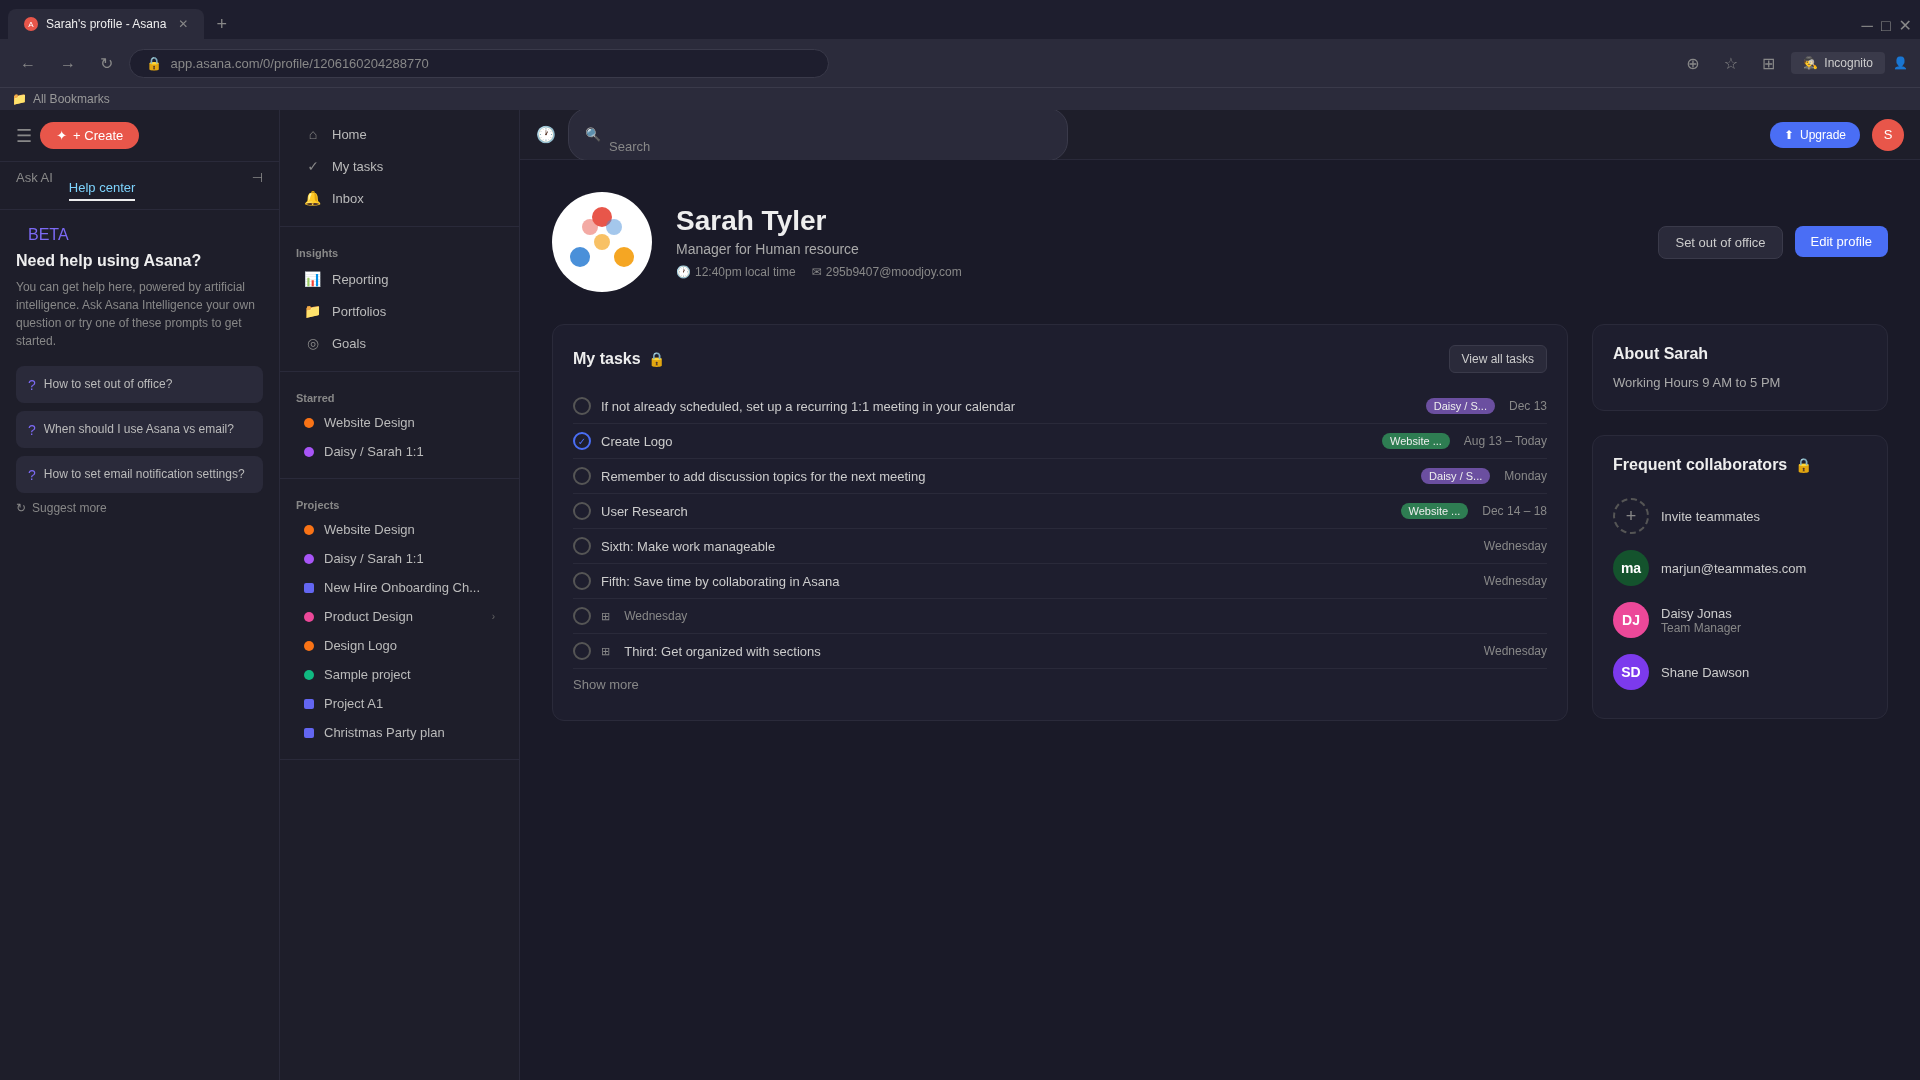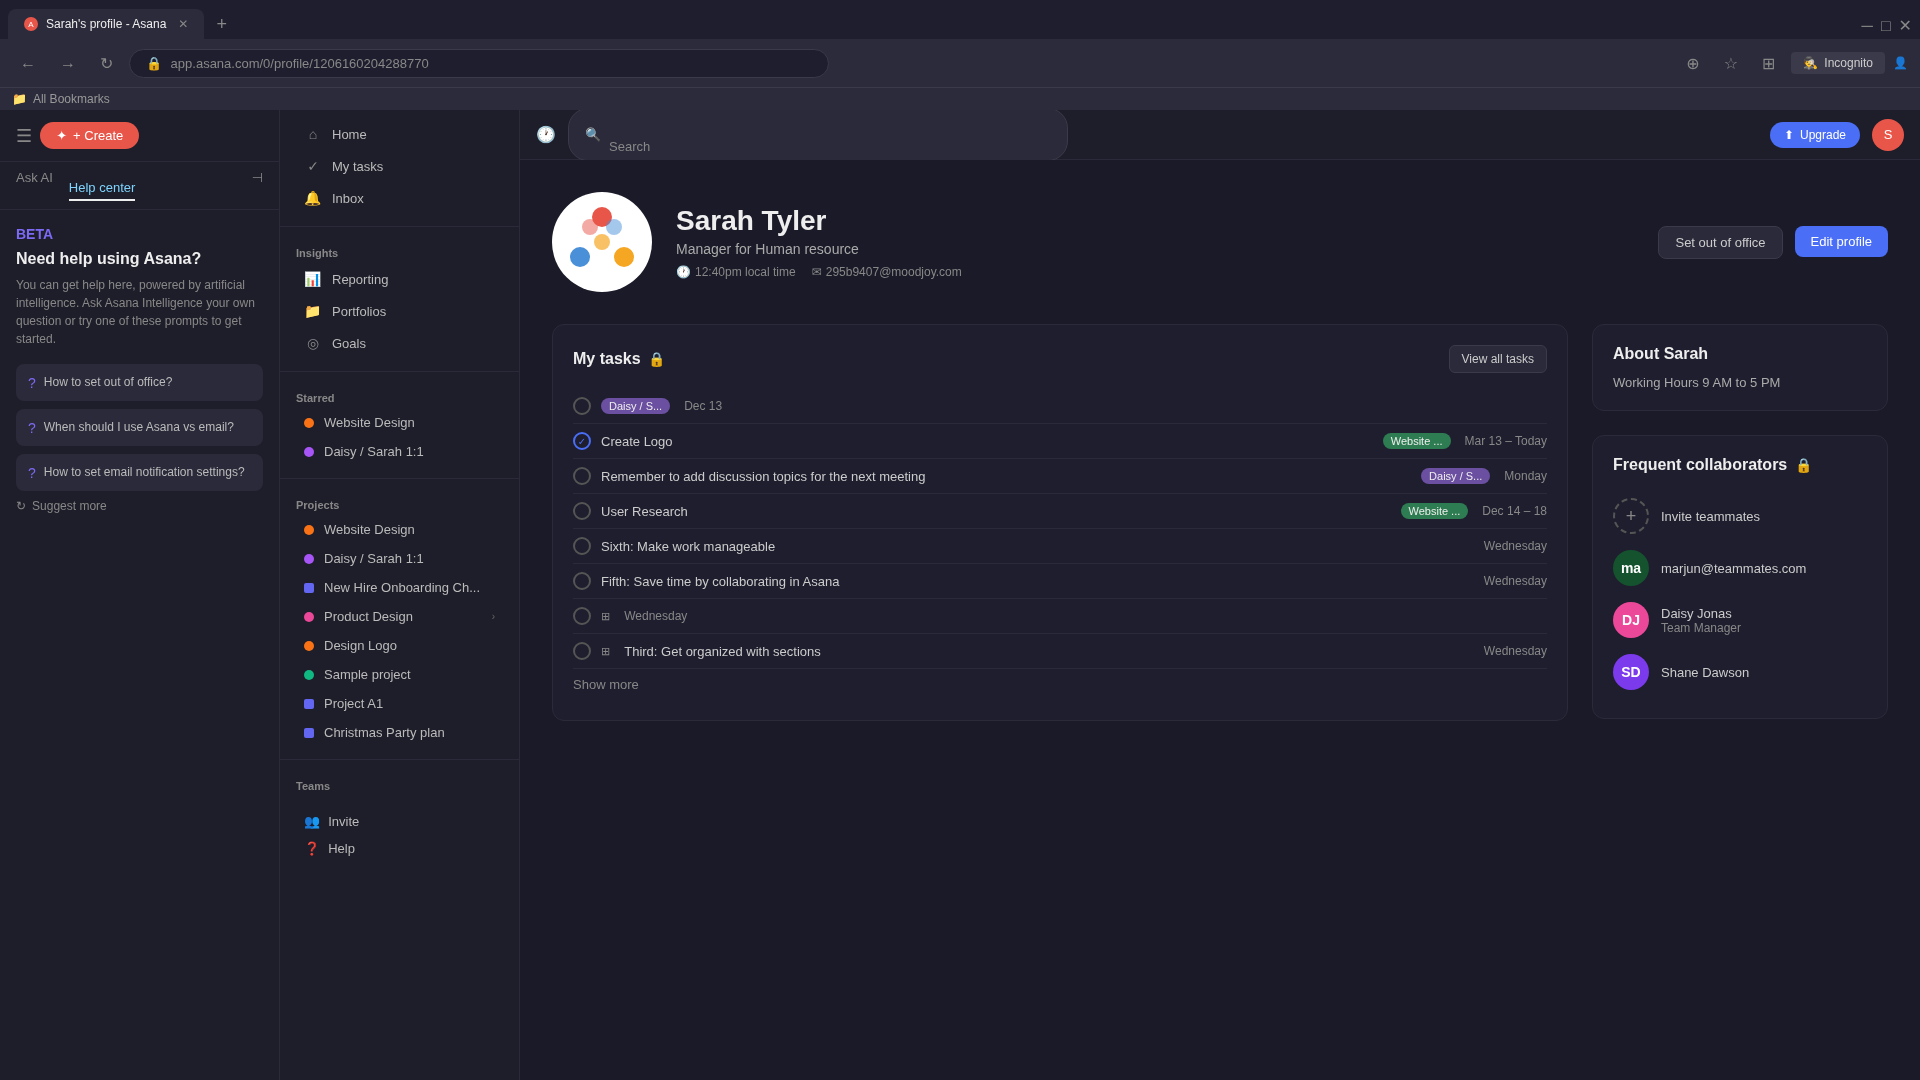--- a/index.html
+++ b/index.html
@@ -25,21 +25,21 @@
 
     
     .help-panel { width: 280px; background: #1e1e2a; border-right: 1px solid #2a2a3a; display: flex; flex-direction: column; flex-shrink: 0; }
     .help-header { padding: 12px 16px; display: flex; align-items: center; gap: 8px; border-bottom: 1px solid #2a2a3a; }
     .create-btn { background: #e8564a; color: white; border: none; border-radius: 20px; padding: 6px 16px; font-size: 13px; cursor: pointer; display: flex; align-items: center; gap: 6px; }
     .help-tabs { display: flex; padding: 8px 16px; gap: 16px; border-bottom: 1px solid #2a2a3a; }
     .help-tab { color: #888; font-size: 13px; cursor: pointer; padding-bottom: 4px; }
     .help-tab.active { color: #7dd3fc; border-bottom: 2px solid #eee; margin-top: 10px; }
     .collapse-btn { margin-left: auto; color: #888; cursor: pointer; }
     .help-content { padding: 16px; flex: 1; overflow-y: auto; }
-    .beta-badge { color: #7c6af5; font-size: 14px; font-weight: bold; margin-bottom: 8px; }
+    .beta-badge { color: #7c6af5; font-size: 16px; font-weight: normal; margin-bottom: 8px; margin-left: 12px; }
     .help-title { color: #eee; font-size: 16px; font-weight: 600; margin-bottom: 8px; }
     .help-desc { color: #888; font-size: 12px; line-height: 1.5; margin-bottom: 16px; }
     .help-prompt { background: #2a2a3a; border-radius: 8px; padding: 10px 12px; margin-bottom: 8px; display: flex; align-items: flex-start; gap: 8px; cursor: pointer; }
     .help-prompt-icon { color: #7c6af5; font-size: 14px; margin-top: 1px; }
     .help-prompt-text { color: #bbb; font-size: 12px; line-height: 1.4; }
     .suggest-more { color: #888; font-size: 12px; cursor: pointer; display: flex; align-items: center; gap: 6px; margin-top: 8px; }
     .help-input-row { padding: 12px 16px; display: flex; gap: 8px; border-top: 1px solid #2a2a3a; }
     .help-input { flex: 1; background: #2a2a3a; border: none; border-radius: 8px; padding: 8px 12px; color: #ccc; font-size: 12px; }
     .send-btn { background: #3a3a4a; border: none; color: #888; padding: 8px 12px; border-radius: 8px; cursor: pointer; font-size: 12px; }
 
@@ -275,33 +275,20 @@
       <div class="sidebar-item">
         <span class="project-dot-square" style="background:#6366f1;"></span>
         <span>Project A1</span>
       </div>
       <div class="sidebar-item">
         <span class="project-dot-square" style="background:#6366f1;"></span>
         <span>Christmas Party plan</span>
       </div>
     </div>
     <hr class="sidebar-divider">
-    <div class="sidebar-section">
-      <div class="sidebar-section-label">Teams</div>
-      <div class="sidebar-bottom">
-        <div class="teams-invite">
-          <span>👥</span>
-          <span>Invite</span>
-        </div>
-        <div class="help-sidebar-btn">
-          <span>❓</span>
-          <span>Help</span>
-        </div>
-      </div>
-    </div>
   </div>
 
   <div style="flex:1;display:flex;flex-direction:column;overflow:hidden;">
 
     <div class="app-header">
       <button class="history-btn">🕐</button>
       <div class="search-bar">
         <span>🔍</span>
         <span style="color:#888;margin-top:24px;">Search</span>
       </div>
@@ -356,28 +343,29 @@
             <div class="tasks-header">
               <div class="tasks-title">
                 <span>My tasks</span>
                 <span class="lock-icon">🔒</span>
               </div>
               <button class="view-all-btn">View all tasks</button>
             </div>
 
             <div class="task-row">
               <div class="task-check"></div>
+              <span class="task-text">If not already scheduled, set up a recurring 1:1 meeting in your calendar</span>
               <span class="task-tag tag-daisy">Daisy / S...</span>
               <span class="task-date">Dec 13</span>
             </div>
             <div class="task-row">
               <div class="task-check done">✓</div>
               <span class="task-text">Create Logo</span>
               <span class="task-tag tag-website">Website ...</span>
-              <span class="task-date">Mar 13 – Today</span>
+              <span class="task-date">Aug 13 – Today</span>
             </div>
             <div class="task-row">
               <div class="task-check"></div>
               <span class="task-text">Remember to add discussion topics for the next meeting</span>
               <span class="task-tag tag-daisy">Daisy / S...</span>
               <span class="task-date">Monday</span>
             </div>
             <div class="task-row">
               <div class="task-check"></div>
               <span class="task-text">User Research</span>

